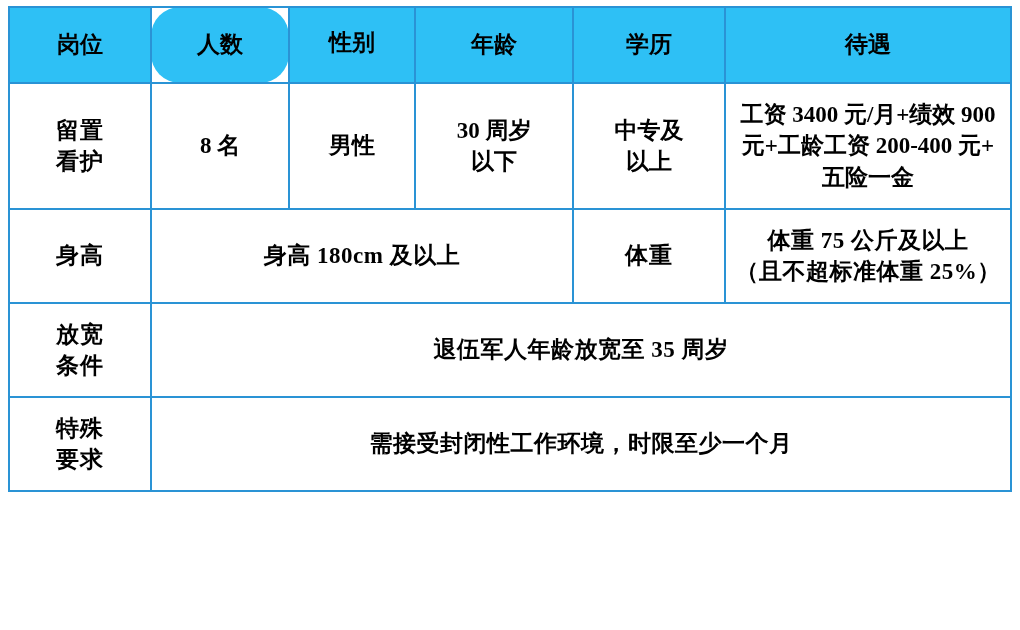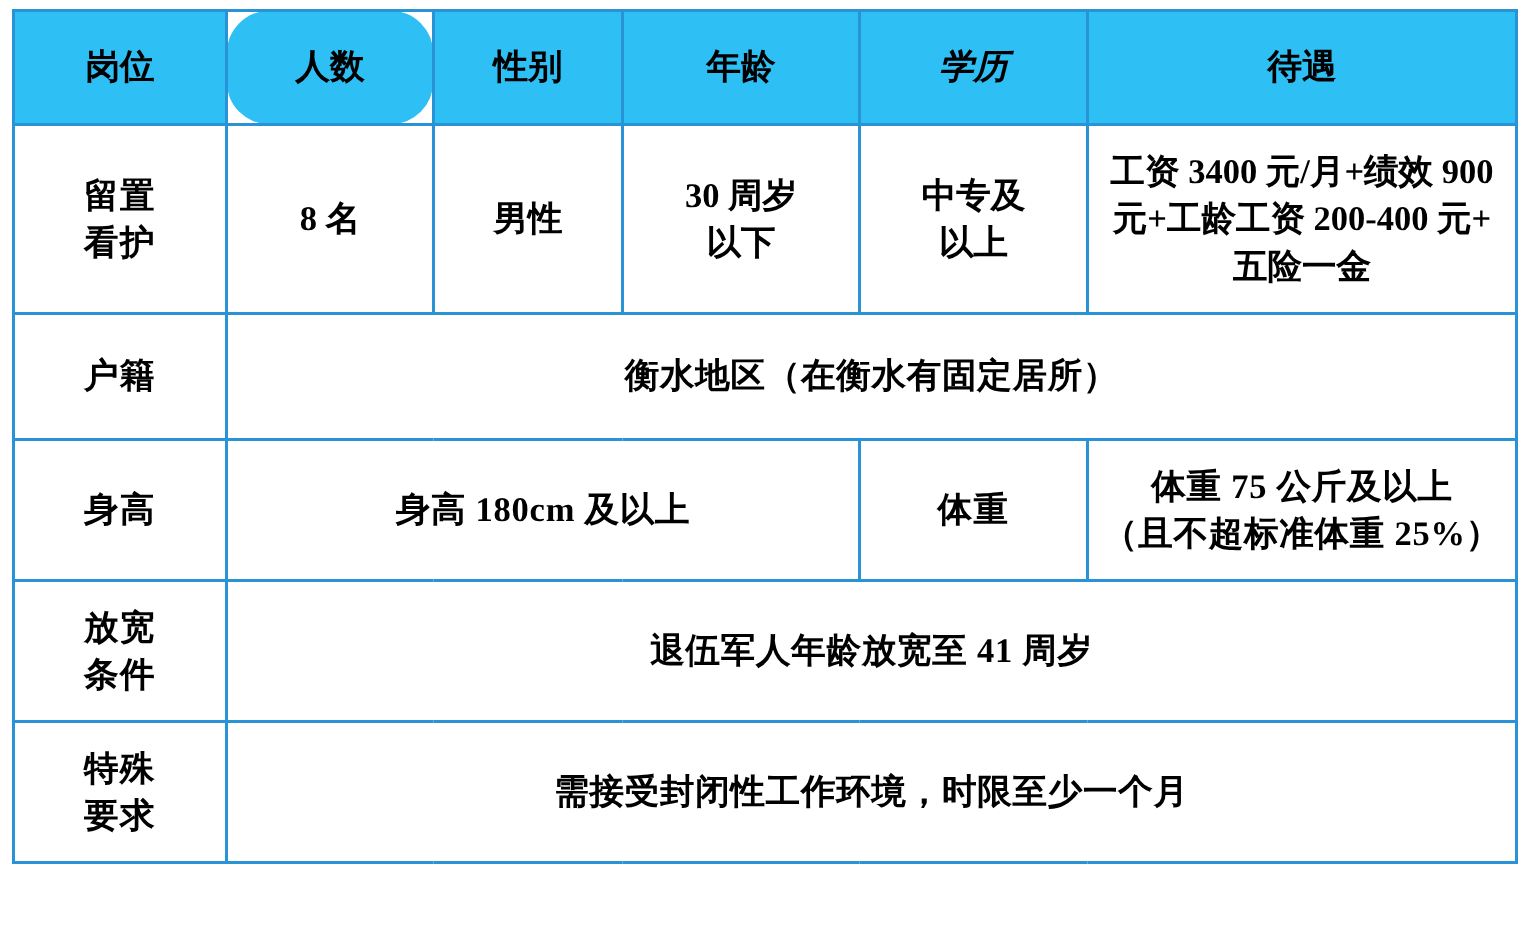--- a/index.html
+++ b/index.html
@@ -62,23 +62,23 @@
   .treat {
     text-align: center;
     font-size: 23px;
     line-height: 1.45;
     margin-top: 20px;
   }
   .label-cell {
     width: 124px;
   }
   .c2 { width: 120px; border-radius: 29px; }
-  .c3 { width: 108px; }
+  .c3 { width: 108px; font-family: Liberation Mono, monospace; }
   .c4 { width: 140px; }
-  .c5 { width: 134px; font-style: italic; }
+  .c5 { width: 134px; }
   .c6 { width: auto; }
 </style>
 </head>
 <body>
 
 <div class="sheet">
   <table class="jobtable">
     <thead>
       <tr>
         <th class="label-cell">岗位</th>
@@ -106,41 +106,37 @@
           <div>中专及</div>
           <div>以上</div>
         </td>
         <td class="treat">
           <div>工资 3400 元/月+绩效 900</div>
           <div>元+工龄工资 200-400 元+</div>
           <div>五险一金</div>
         </td>
       </tr>
 
-      <tr class="row-mid">
-        <td class="lbl">户籍</td>
-        <td colspan="5" class="wide-text">衡水地区（在衡水有固定居所）</td>
-      </tr>
 
       <tr class="row-two">
         <td class="lbl">身高</td>
         <td colspan="3" class="wide-text">身高 180cm 及以上</td>
         <td class="lbl">体重</td>
         <td class="wide-text">
           <div>体重 75 公斤及以上</div>
           <div>（且不超标准体重 25%）</div>
         </td>
       </tr>
 
       <tr class="row-two">
         <td class="lbl">
           <div>放宽</div>
           <div>条件</div>
         </td>
-        <td colspan="5" class="wide-text">退伍军人年龄放宽至 41 周岁</td>
+        <td colspan="5" class="wide-text">退伍军人年龄放宽至 35 周岁</td>
       </tr>
 
 
       <tr class="row-two">
         <td class="lbl">
           <div>特殊</div>
           <div>要求</div>
         </td>
         <td colspan="5" class="wide-text">需接受封闭性工作环境，时限至少一个月</td>
       </tr>

